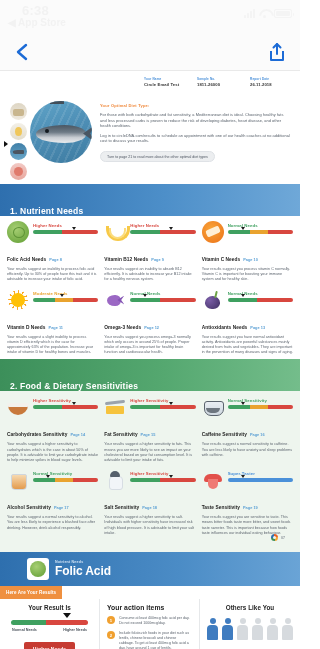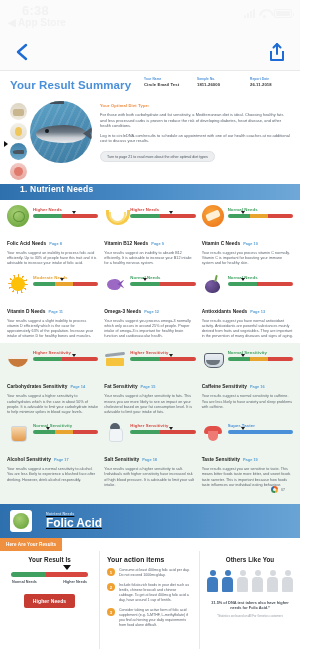--- a/index.html
+++ b/index.html
@@ -103,21 +103,21 @@
   .fin{position:absolute;left:20px;top:-4px;width:14px;height:7px;background:#424e59;border-radius:50% 50% 0 0;}
 
   .sum-right{flex:1;padding:4px 2px 0 4px;}
   .opt-label{font-size:4px;color:#f0883a;font-weight:bold;letter-spacing:.2px;}
   .diet-name{font-size:9.5px;color:#1c1c1c;font-weight:bold;letter-spacing:-.1px;margin-top:1px;}
   .diet-p{font-size:3.9px;line-height:5.6px;color:#57606a;margin-top:4px;letter-spacing:.05px;}
   .diet-btn{margin-top:5px;display:inline-block;background:#eceef0;border-radius:6px;
     padding:2.5px 6px;font-size:3.6px;color:#4d5560;border:.5px solid #dfe2e6;}
 
   
-  .band{height:16px;display:flex;align-items:flex-start;padding-left:20px;color:#fff;
+  .band{height:32px;display:flex;align-items:flex-end;padding-left:10px;color:#fff;
     font-size:8.5px;font-weight:bold;letter-spacing:.2px;}
   .band-blue{background:linear-gradient(90deg,#2e6fae 0%,#4d8fc9 55%,#6fa8d8 100%);}
   .band-green{background:linear-gradient(90deg,#3c8f5a 0%,#55a870 55%,#74bd8b 100%);}
 
   
   .sect{padding:5px 7px 4px 7px;}
   .sect-green{background:#eef5ee;}
   .grid{display:flex;gap:6px;}
   .card{flex:1;min-width:0;}
   .card-top{display:flex;align-items:flex-start;gap:4px;height:26px;}
@@ -179,21 +179,21 @@
 
   .pagechip{position:absolute;right:8px;top:-2px;display:flex;align-items:center;gap:3px;}
   .circ{width:7px;height:7px;border-radius:50%;
     background:conic-gradient(#e8632a 0 90deg,#f4a531 90deg 180deg,#3c8f5a 180deg 270deg,#2e6fae 270deg 360deg);
     position:relative;}
   .circ:after{content:"";position:absolute;inset:2px;border-radius:50%;background:#eef5ee;}
   .pgnum{font-size:3.6px;color:#8a9199;font-weight:bold;}
 
   
   .fa-band{height:34px;background:linear-gradient(90deg,#2e6fae 0%,#4b8cc6 60%,#6aa4d6 100%);
-    display:flex;align-items:center;padding-left:10px;gap:14px;position:relative;text-decoration:underline;}
+    display:flex;align-items:center;padding-left:27px;gap:6px;position:relative;}
   .fa-ic{width:22px;height:22px;border-radius:3px;background:#fff;position:relative;}
   .fa-ic:after{content:"";position:absolute;left:3px;top:3px;width:16px;height:16px;border-radius:50%;
     background:radial-gradient(circle at 40% 35%,#a7cf74,#74ab45 70%);}
   .fa-sub{font-size:3.6px;color:#cfe2f5;font-weight:bold;letter-spacing:.2px;}
   .fa-title{font-size:12px;color:#fff;font-weight:bold;letter-spacing:-.1px;margin-top:0px;}
 
   .tabrow{height:13px;position:relative;}
   .tab-orange{position:absolute;left:0;top:0;height:13px;background:#ef9040;color:#fff;
     font-size:4.6px;font-weight:bold;display:flex;align-items:center;padding:0 6px;letter-spacing:.1px;}
 
@@ -258,21 +258,20 @@
         <path d="M5.5 5.5 L9 2 L12.5 5.5" fill="none" stroke="#1c6bd6" stroke-width="2" stroke-linecap="round" stroke-linejoin="round"></path>
         <path d="M3 9 L3 18 L15 18 L15 9" fill="none" stroke="#1c6bd6" stroke-width="2" stroke-linejoin="round"></path>
       </svg>
     </div>
   </div>
 
   <div class="content">
 
     <div class="page-summary">
       <div class="sum-head">
-        <div class="sum-title">Your Result Summary</div>
         <div class="sum-meta">
           <div class="meta-b">
             <span class="meta-l">Your Name</span>
             <span class="meta-v">Circle Email Test</span>
           </div>
           <div class="meta-b">
             <span class="meta-l">Sample No.</span>
             <span class="meta-v">1811-26000</span>
           </div>
           <div class="meta-b">
@@ -409,20 +408,23 @@
               </div>
             </div>
           </div>
           <div><span class="ctitle">Antioxidants Needs</span><span class="cpage">Page 13</span></div>
           <div class="cdesc">Your results suggest you have normal antioxidant activity. Antioxidants are powerful substances mainly derived from fruits and vegetables. They are important in the prevention of many diseases and signs of aging.</div>
         </div>
 
       </div>
     </div>
 
+    <div class="band band-green">
+      <span>2. Food &amp; Dietary Sensitivities</span>
+    </div>
 
     <div class="sect sect-green">
       <div class="grid">
 
         <div class="card">
           <div class="card-top">
             <div class="icon-w">
                 <div class="ic ic-bowl"></div>
               </div>
             <div class="gaugebox">

